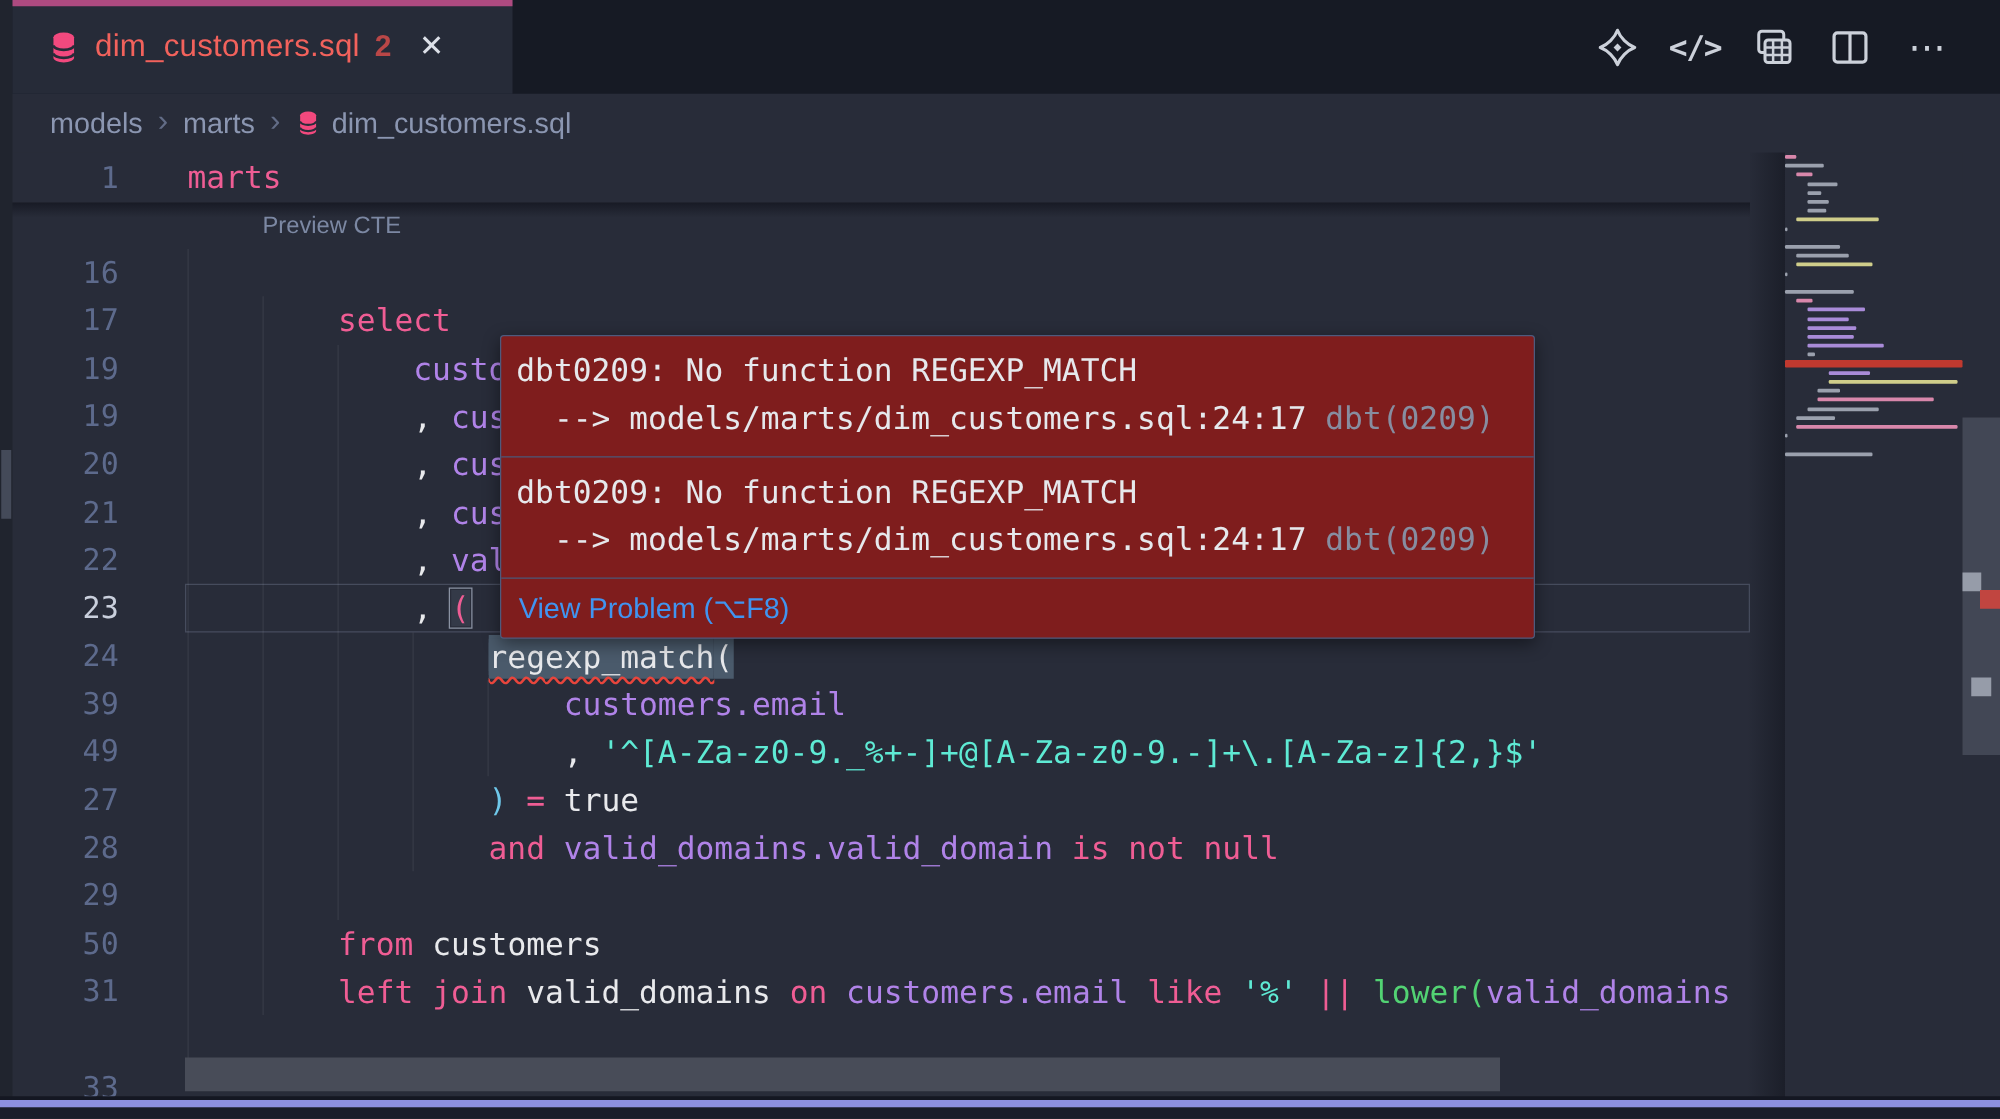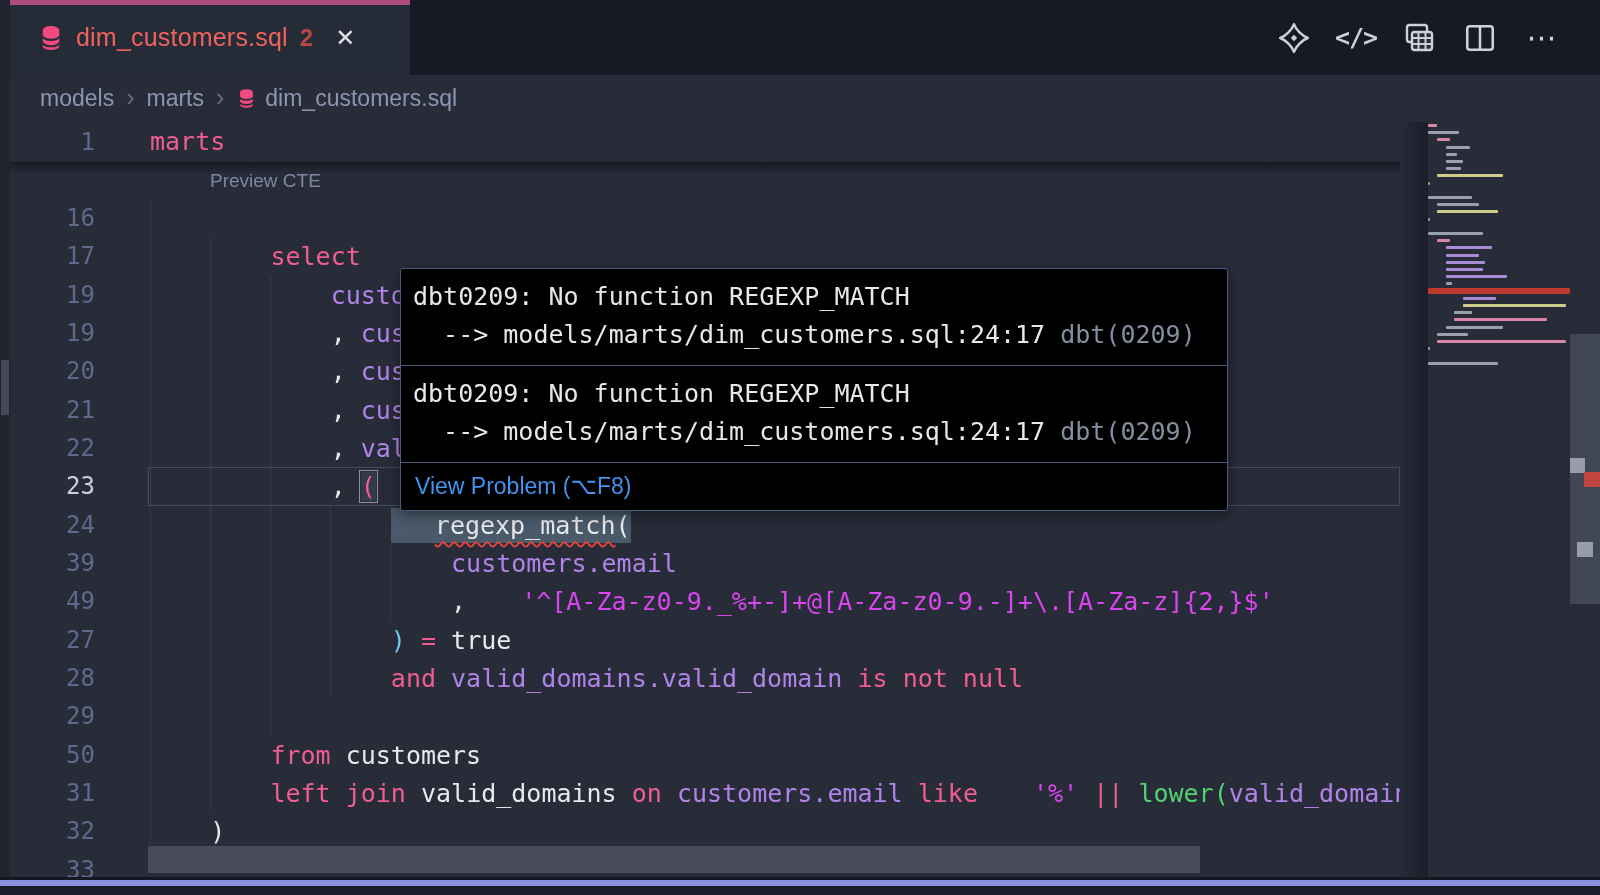--- a/index.html
+++ b/index.html
@@ -52,29 +52,29 @@
   .cl .code-text { line-height:39px; height:39px; }
   .cl.cur .ln { color:#c9cfdc; }
   #curline-border { position:absolute; left:148px; width:1252px; height:39px;
      border:1px solid rgba(150,160,185,0.28); z-index:2; }
   .guide { position:absolute; width:1px; background:rgba(255,255,255,0.07); z-index:0; }
 
   
   .tk-k { color:#ef5d94; }
   .tk-w { color:#e8e9ec; }
   .tk-p { color:#b083e8; }
-  .tk-s { color:#d946ef;margin-left:40px; }
+  .tk-s { color:#5eead4; }
   .tk-g { color:#52d273; }
   .tk-b { color:#6fc8ea; }
   .tk-box { outline:1px solid #8a92a3; outline-offset:1px; background:#343a48; }
   .tk-hl { background:#4a5a6b; box-shadow:0 -3px 0 #4a5a6b, 0 3px 0 #4a5a6b; }
-  .tk-sq { text-decoration:underline wavy #e8453c 2px; text-underline-offset:7px;padding-left:44px; }
-
-  
-  #hover { left:400px; top:268px; width:828px; background:#000000; border:1.5px solid #4e5a7d;
+  .tk-sq { text-decoration:underline wavy #e8453c 2px; text-underline-offset:7px; }
+
+  
+  #hover { left:400px; top:268px; width:828px; background:#7f1d1d; border:1.5px solid #4e5a7d;
      border-radius:3px; z-index:30; box-shadow:0 4px 14px rgba(0,0,0,0.45);
      font-family:"DejaVu Sans Mono", monospace; font-size:25px; color:#e6e8ec; }
   .hov-msg { padding:9px 12px 11px 12px; border-bottom:1px solid #4c5878; }
   .hov-msg .l { white-space:pre; line-height:38px; }
   .hov-src { color:#878da0; }
   #hover-footer { display:flex; align-items:center; height:47px; padding:0 14px;
      font-family:"Liberation Sans", sans-serif; font-size:23px; }
   #hover-viewproblem { color:#4094f0; cursor:pointer; }
   #hover-nofix { color:#e6e8ec; margin-left:44px; }
 
@@ -234,24 +234,20 @@
     <div class="cl" style="top: 498.29px;">
       <span class="ln">29</span>
     </div>
     <div class="cl" style="top: 536.62px;">
       <span class="ln">50</span>
       <span class="code-text"><span>        </span><span class="tk-k">from</span><span class="tk-w"> </span><span class="tk-w">customers</span></span>
     </div>
     <div class="cl" style="top: 574.95px;">
       <span class="ln">31</span>
       <span class="code-text"><span>        </span><span class="tk-k">left</span><span class="tk-w"> </span><span class="tk-k">join</span><span class="tk-w"> </span><span class="tk-w">valid_domains</span><span class="tk-w"> </span><span class="tk-k">on</span><span class="tk-w"> </span><span class="tk-p">customers.email</span><span class="tk-w"> </span><span class="tk-k">like</span><span class="tk-w"> </span><span class="tk-s">'%'</span><span class="tk-w"> </span><span class="tk-k">||</span><span class="tk-w"> </span><span class="tk-g">lower</span><span class="tk-g">(</span><span class="tk-p">valid_domains</span></span>
-    </div>
-    <div class="cl" style="top: 613.28px;">
-      <span class="ln">32</span>
-      <span class="code-text"><span>    </span><span class="tk-w">)</span></span>
     </div>
     <div class="cl" style="top: 651.61px;">
       <span class="ln">33</span>
       <span class="code-text"><span></span></span>
     </div>
   </div>
 
 <div id="hover" class="abs">
   <div id="hover-msgs">
       <div class="hov-msg">

